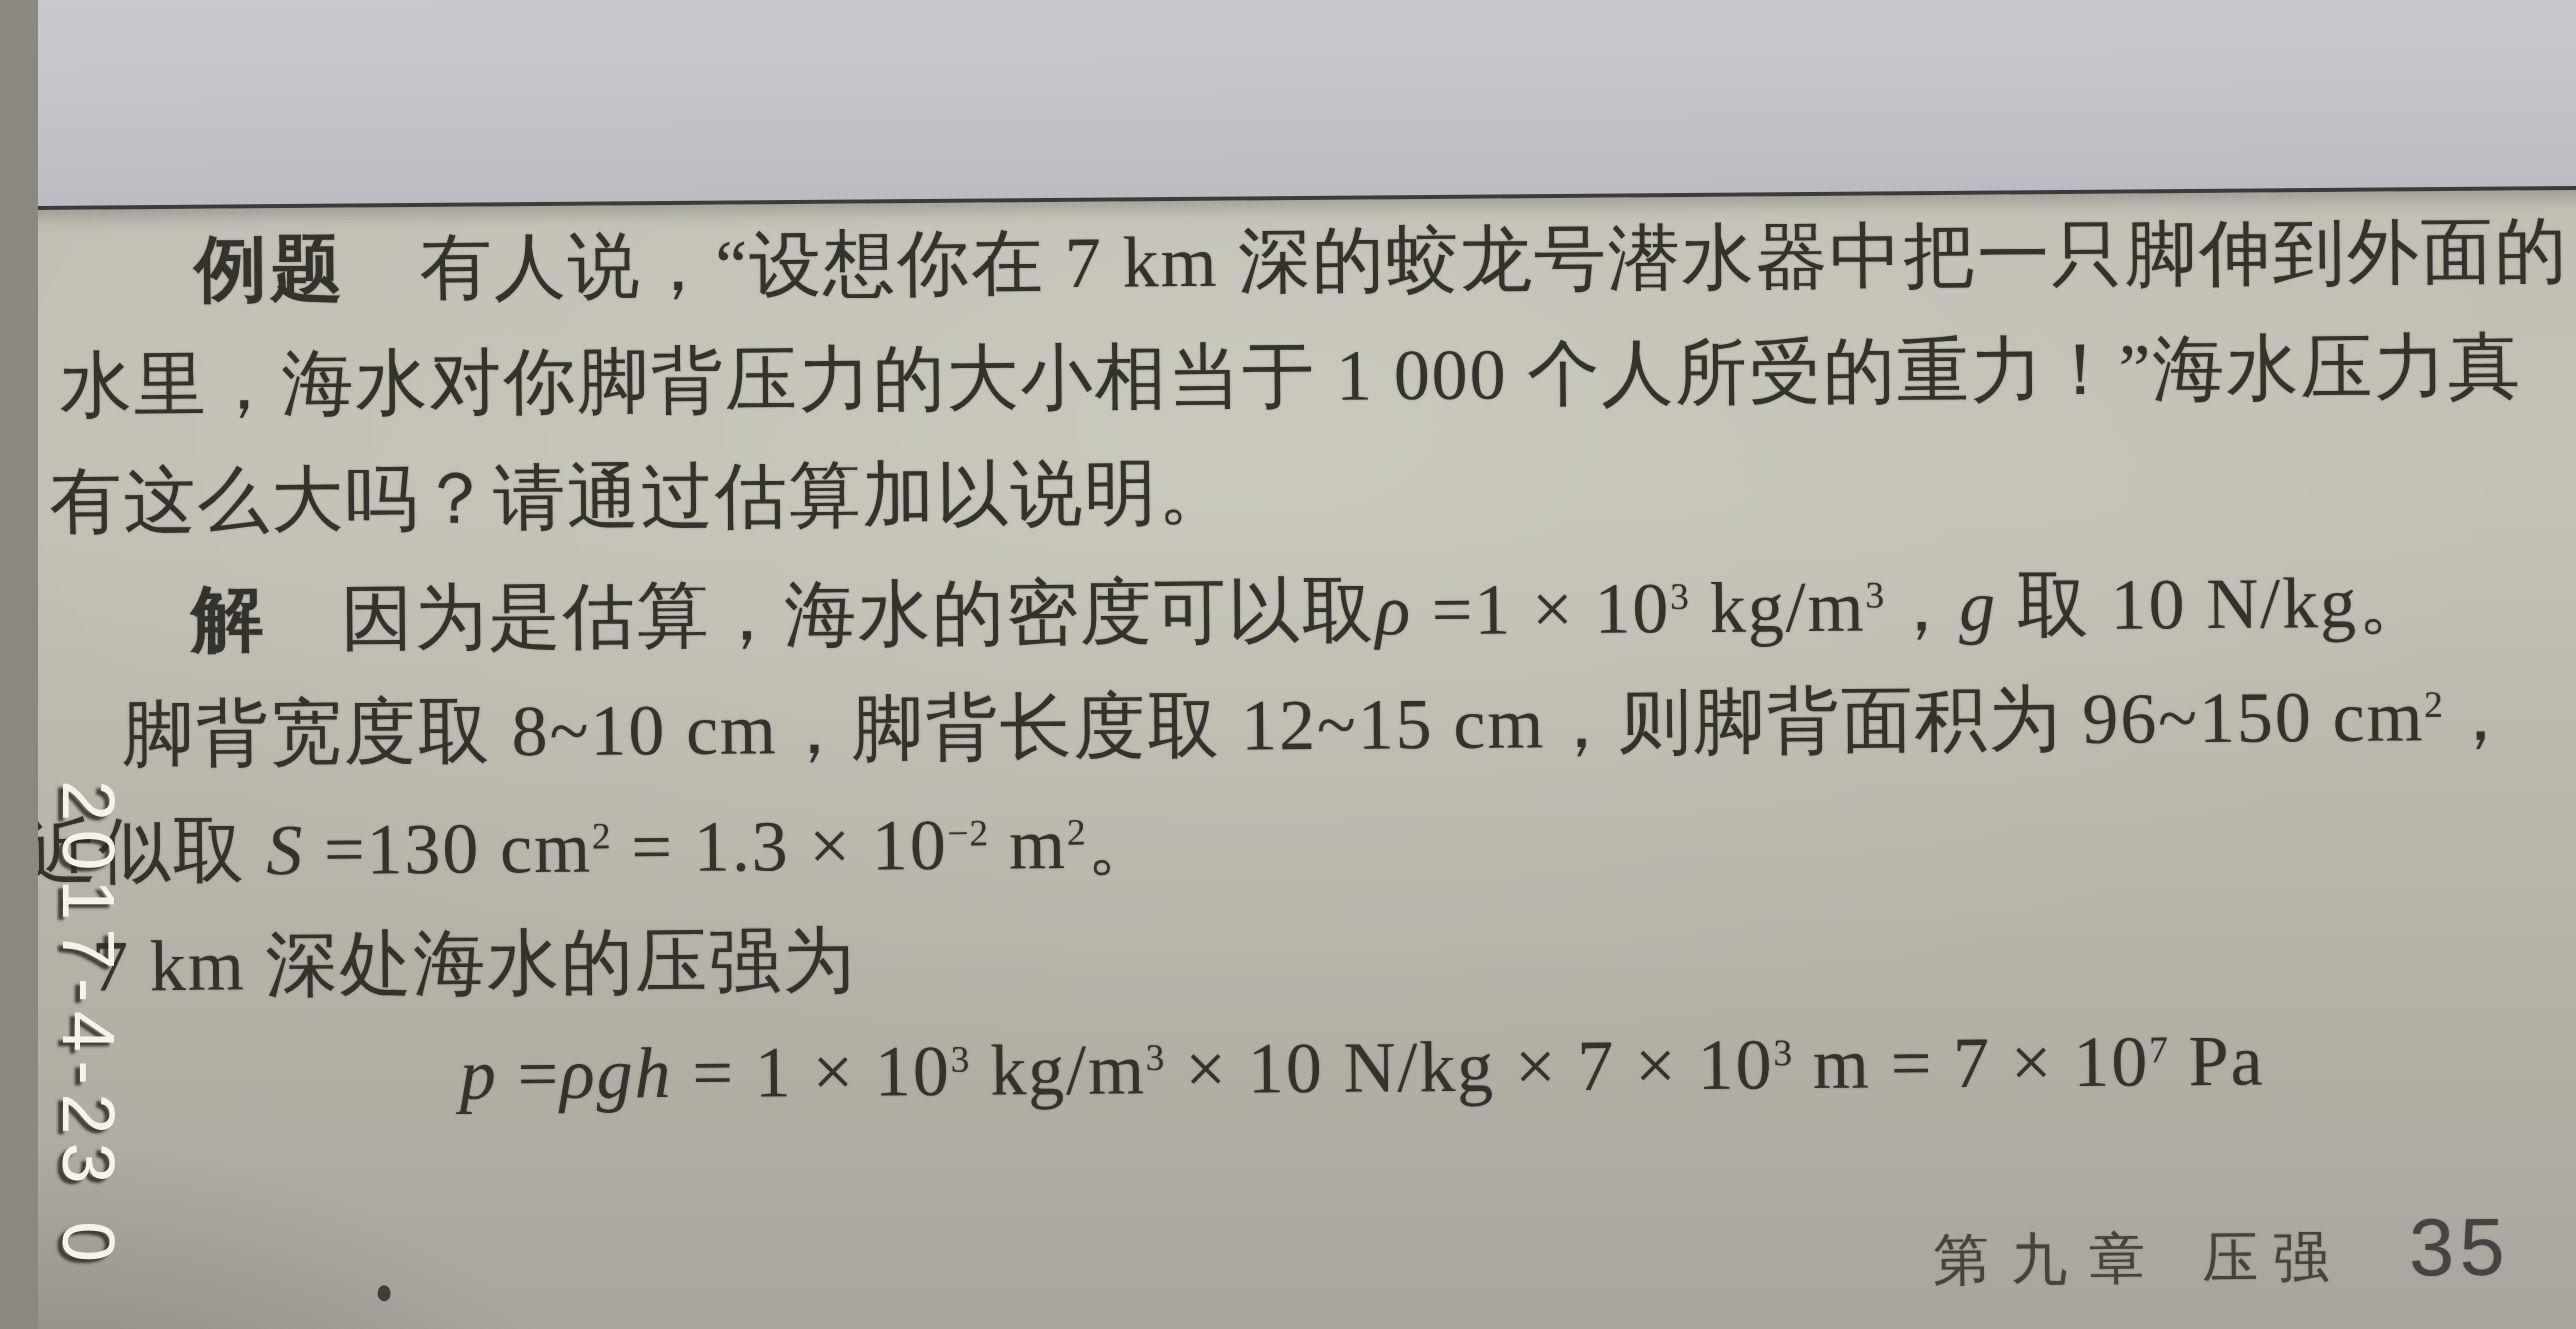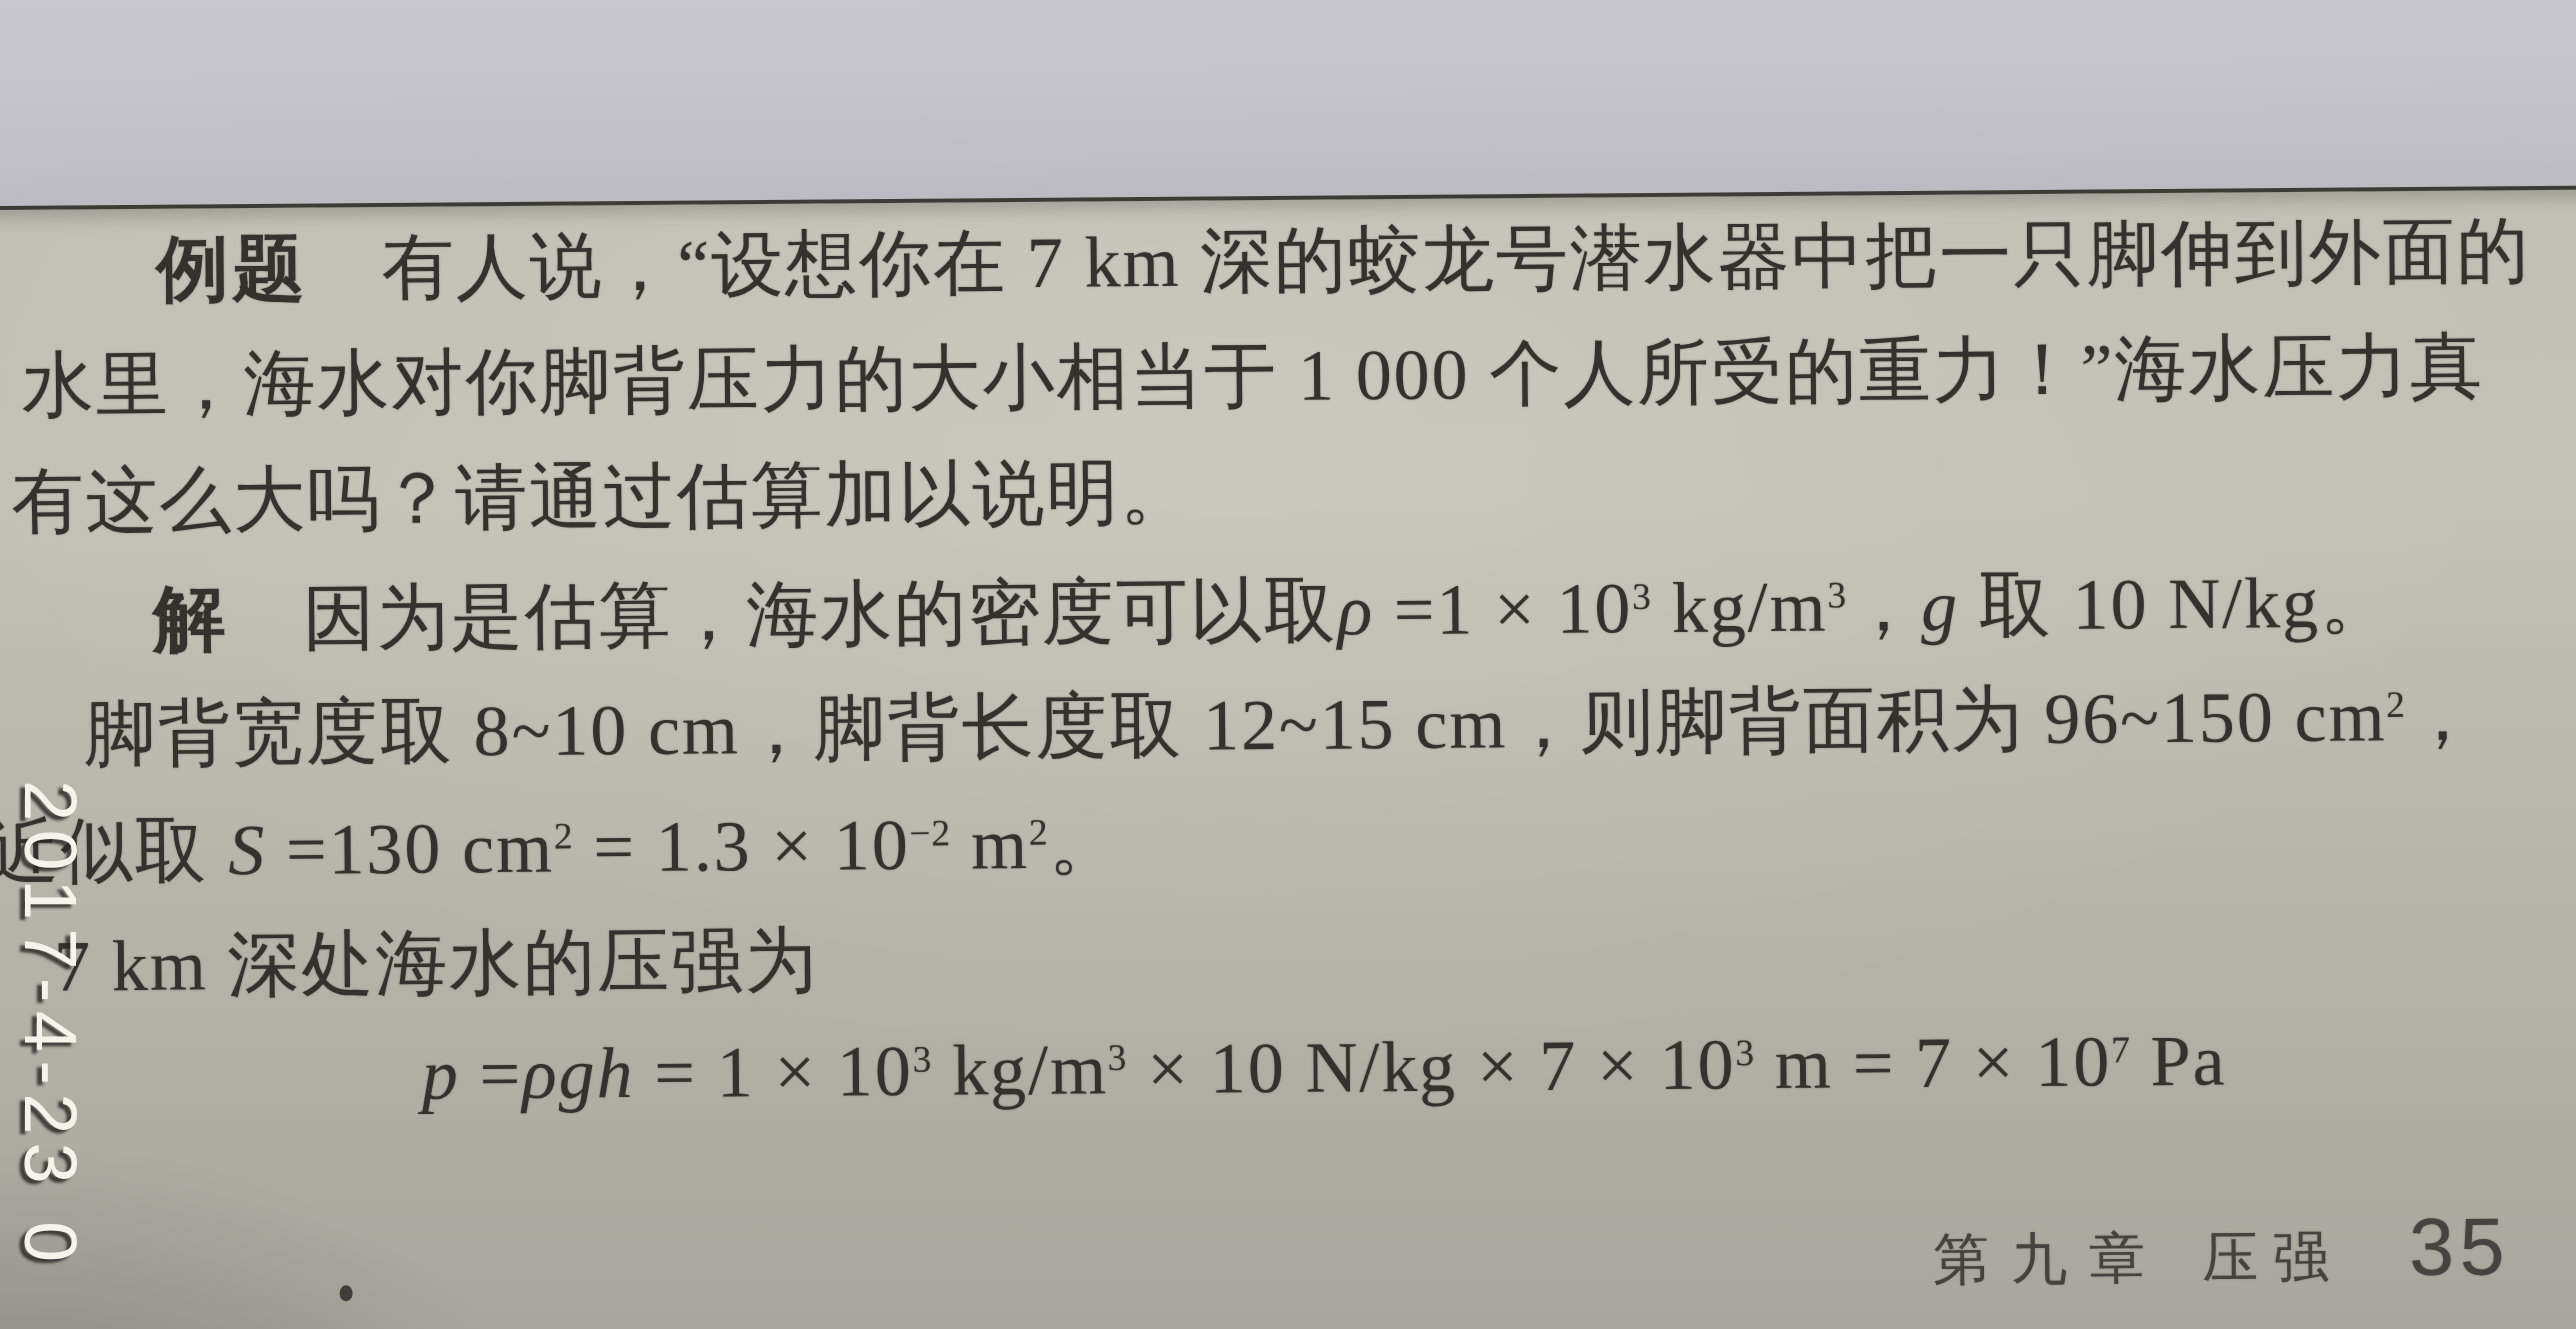--- a/index.html
+++ b/index.html
@@ -5,20 +5,21 @@
   html, body {
     margin: 0; padding: 0;
     width: 2576px; height: 1329px;
     overflow: hidden;
     background: #8a8880;
     font-family: "Liberation Serif", serif;
   }
   .photo {
     position: absolute; inset: 0; overflow: hidden;
     background: #b7b5aa;
+    margin-left: 38px;
   }
   
   .paper {
     position: absolute; inset: 0;
     background:
       radial-gradient(ellipse 833px 555px at 0% 115%, rgba(40,40,36,0.30), rgba(0,0,0,0) 70%),
       radial-gradient(ellipse 2036px 1018px at 48% 32%, rgba(255,255,248,0.12), rgba(0,0,0,0) 65%),
       linear-gradient(180deg, var(--page-paper, #c1bfb4) 0%, #c3c1b5 38%, #b5b3a8 72%, #a9a79d 100%);
   }
   

